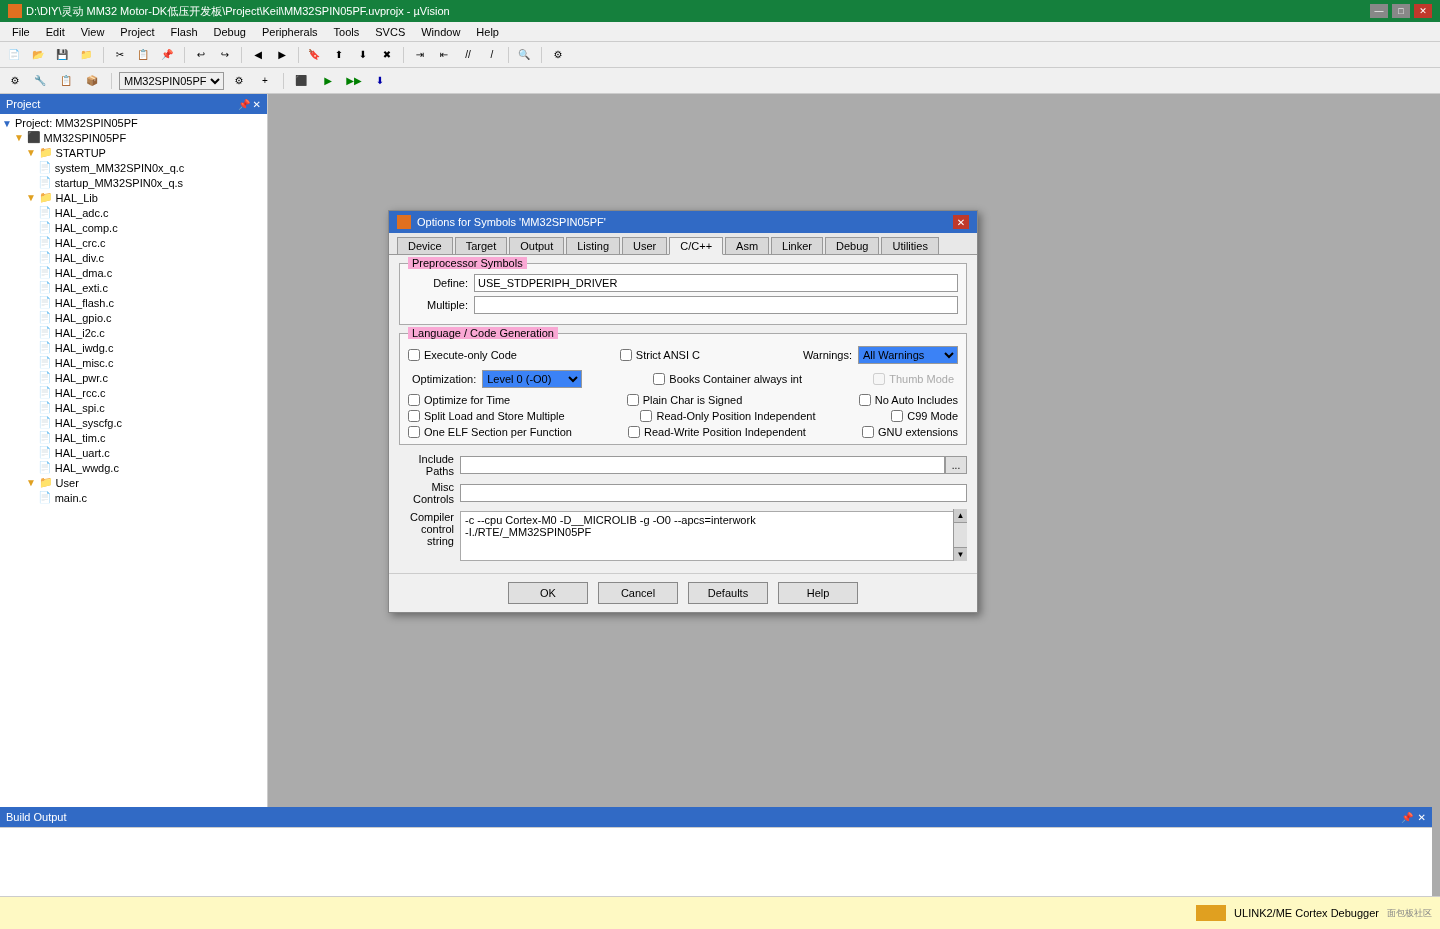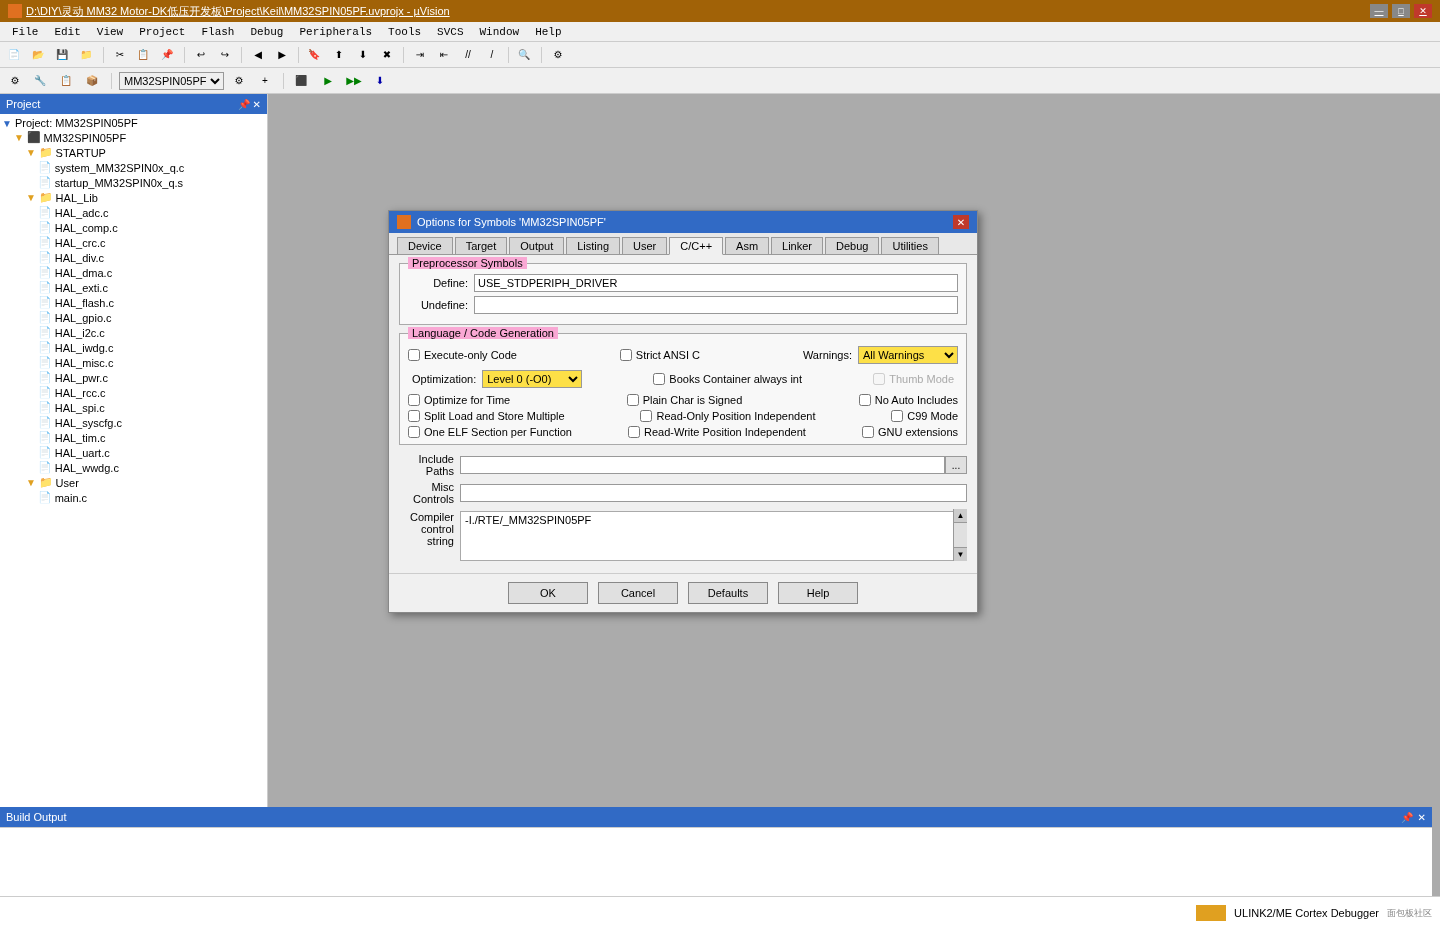--- a/index.html
+++ b/index.html
@@ -8,29 +8,28 @@
       font-size: 11px;
       background: #ababab;
       width: 1440px;
       height: 929px;
       overflow: hidden;
       position: relative;
     }
 
     
     .title-bar {
-      background: #a16207;
+      background: #15803d;
       color: white;
       height: 22px;
       display: flex;
       align-items: center;
       padding: 0 8px;
       font-size: 11px;
       justify-content: space-between;
-      text-decoration: underline;
     }
     .title-bar-left { display: flex; align-items: center; gap: 4px; }
     .title-bar-icon { width: 14px; height: 14px; background: #e07020; display: inline-block; }
     .title-bar-controls { display: flex; gap: 4px; }
     .title-bar-btn {
       width: 18px; height: 14px;
       background: #888;
       display: inline-flex; align-items: center; justify-content: center;
       font-size: 9px; color: white; cursor: pointer;
     }
@@ -161,21 +160,21 @@
       font-size: 11px;
       display: flex;
       align-items: center;
       justify-content: space-between;
       height: 20px;
     }
 
     
     .status-bar {
       height: 22px;
-      background: #ffffff;
+      background: #fef9c3;
       border-top: 1px solid #ccc;
       display: flex;
       align-items: center;
       padding: 16px 8px;
       font-size: 11px;
       justify-content: space-between;
       position: absolute;
       bottom: 0;
       left: 0;
       right: 0;
@@ -299,21 +298,21 @@
       display: flex;
       align-items: center;
       gap: 6px;
       padding: 2px 4px;
       font-size: 11px;
     }
     .opt-select {
       height: 18px;
       border: 1px solid #999;
       font-size: 11px;
-      background: #fde047;
+      background: #3b82f6;
     }
 
     
     .warn-row {
       display: flex;
       align-items: center;
       gap: 6px;
       font-size: 11px;
     }
 
@@ -388,21 +387,21 @@
     <span>D:\DIY\灵动 MM32 Motor-DK低压开发板\Project\Keil\MM32SPIN05PF.uvprojx - µVision</span>
   </div>
   <div class="title-bar-controls">
     <div class="title-bar-btn">—</div>
     <div class="title-bar-btn">□</div>
     <div class="title-bar-btn close">✕</div>
   </div>
 </div>
 
 <div class="menu-bar">
-  <div id="menu-items-container" style="display: flex; font-family: Liberation Mono, monospace;">
+  <div id="menu-items-container" style="display: flex;">
       <div class="menu-item">File</div>
       <div class="menu-item">Edit</div>
       <div class="menu-item">View</div>
       <div class="menu-item">Project</div>
       <div class="menu-item">Flash</div>
       <div class="menu-item">Debug</div>
       <div class="menu-item">Peripherals</div>
       <div class="menu-item">Tools</div>
       <div class="menu-item">SVCS</div>
       <div class="menu-item">Window</div>
@@ -641,21 +640,21 @@
     <div class="dialog-body">
 
       <div class="section-group">
         <span class="section-label">Preprocessor Symbols</span>
         <div class="section-content">
           <div class="form-row">
             <label class="form-label">Define:</label>
             <input type="text" class="form-input" value="USE_STDPERIPH_DRIVER" style="">
           </div>
           <div class="form-row">
-            <label class="form-label">Undefine:</label>
+            <label class="form-label">Multiple:</label>
             <input type="text" class="form-input" value="" style="">
           </div>
         </div>
       </div>
 
       <div class="section-group">
         <span class="section-label">Language / Code Generation</span>
         <div class="section-content" style="padding-top:12px;">
 
           <div style="display:flex; align-items:center; gap:8px; margin-bottom:4px;">
@@ -764,20 +763,21 @@
 Controls</span>
         <input type="text" class="include-input" value="" style="">
       </div>
 
       <div class="include-row" style="align-items:flex-start; margin-bottom:4px;">
         <span class="include-label" style="text-align:right; white-space:pre-line; margin-top:2px;">Compiler
 control
 string</span>
         <div style="flex:1; position:relative;">
           <div class="compiler-area">
+            <div>-c --cpu Cortex-M0 -D__MICROLIB -g -O0 --apcs=interwork</div>
             <div>-I./RTE/_MM32SPIN05PF</div>
           </div>
           <div style="position:absolute; right:0; top:0; bottom:0; width:14px; background:#e0e0e0; border-left:1px solid #999; display:flex; flex-direction:column;">
             <div style="height:14px; background:#ccc; border-bottom:1px solid #999; display:flex; align-items:center; justify-content:center; font-size:8px; cursor:pointer;">▲</div>
             <div style="flex:1;"></div>
             <div style="height:14px; background:#ccc; border-top:1px solid #999; display:flex; align-items:center; justify-content:center; font-size:8px; cursor:pointer;">▼</div>
           </div>
         </div>
       </div>
     </div>

